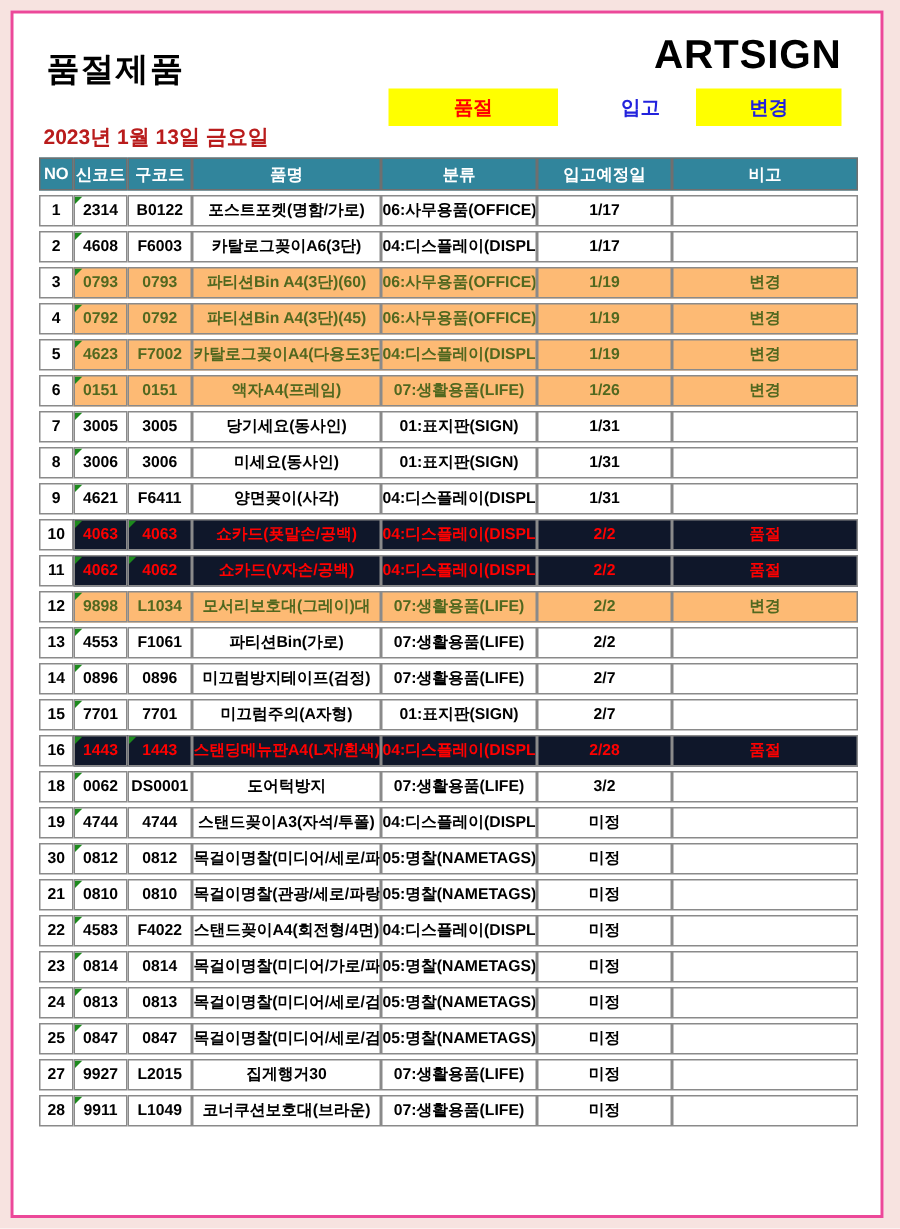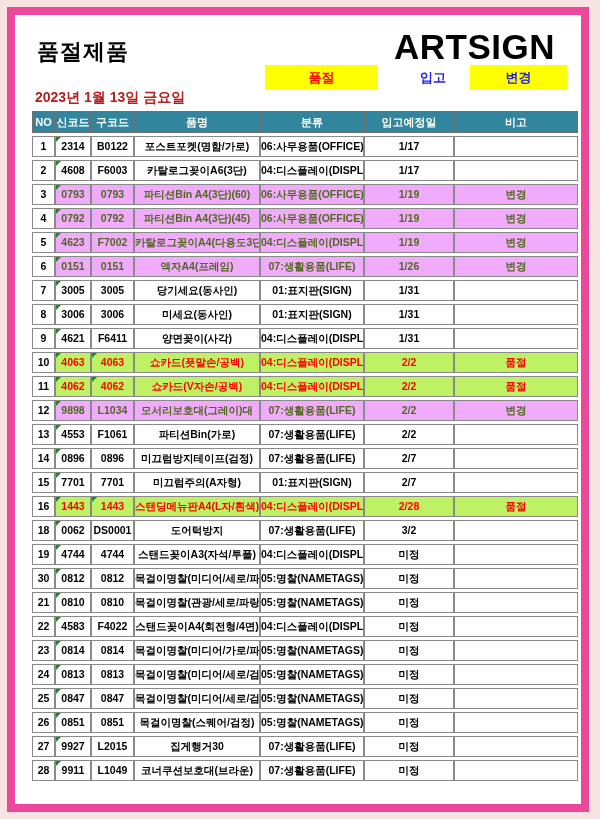--- a/index.html
+++ b/index.html
@@ -7,30 +7,30 @@
   body {
     background:#f7e3e0;
     font-family:"Liberation Sans","DejaVu Sans",sans-serif;
     position:relative;
     overflow:hidden;
   }
   .page {
     position:absolute; left:7px; top:7px;
     width:582px; height:805px;
     background:#ffffff;
-    border:8px solid #ec4899;
+    border:2px solid #ec4899;
   }
   .title {
     position:absolute; left:22px; top:22px;
     font-size:22px; font-weight:800; color:#000;
     letter-spacing:1px;
   }
   .logo {
     position:absolute; right:26px; top:12px;
-    font-size:35px; font-weight:900; color:#000;
+    font-size:27px; font-weight:900; color:#000;
     letter-spacing:0.5px;
   }
   .legend-badge {
     position:absolute; top:50px; height:25px;
     background:#ffff00;
     display:flex; align-items:center; justify-content:center;
     font-size:13px; font-weight:700;
   }
   .legend-soldout { left:250px; width:113px; color:#ff0000; }
   .legend-change  { left:455px; width:97px;  color:#2222dd; }
@@ -56,22 +56,22 @@
   }
   td {
     height:19px; line-height:19px;
     font-size:10.5px; font-weight:600;
     text-align:center; vertical-align:middle;
     border:1px solid #8a8a8a;
     white-space:nowrap; overflow:hidden;
     position:relative;
   }
   tr.row-normal  td { background:#ffffff; color:#000000; }
-  tr.row-change  td { background:#f0abfc; color:#51681f; }
-  tr.row-soldout td { background:#bef264; color:#ff0000; }
+  tr.row-change  td { background:#fdba74; color:#51681f; }
+  tr.row-soldout td { background:#0f172a; color:#ff0000; }
   td.no-cell { background:#ffffff !important; color:#000000 !important; }
   .tri {
     position:absolute; left:0; top:0; width:0; height:0;
     border-top:5px solid #1d8a1d; border-right:5px solid transparent;
   }
 </style>
 </head>
 <body>
 
 <div class="page">
@@ -318,29 +318,20 @@
           <tr class="row-normal">
             <td class="no-cell">25</td>
             <td>0847<span class="tri"></span></td>
             <td>0847</td>
             <td>목걸이명찰(미디어/세로/검정)</td>
             <td>05:명찰(NAMETAGS)</td>
             <td>미정</td>
             <td></td>
           </tr>
           <tr class="row-normal">
-            <td class="no-cell">26</td>
-            <td>0851<span class="tri"></span></td>
-            <td>0851</td>
-            <td>목걸이명찰(스퀘어/검정)</td>
-            <td>05:명찰(NAMETAGS)</td>
-            <td>미정</td>
-            <td></td>
-          </tr>
-          <tr class="row-normal">
             <td class="no-cell">27</td>
             <td>9927<span class="tri"></span></td>
             <td>L2015</td>
             <td>집게행거30</td>
             <td>07:생활용품(LIFE)</td>
             <td>미정</td>
             <td></td>
           </tr>
           <tr class="row-normal">
             <td class="no-cell">28</td>

